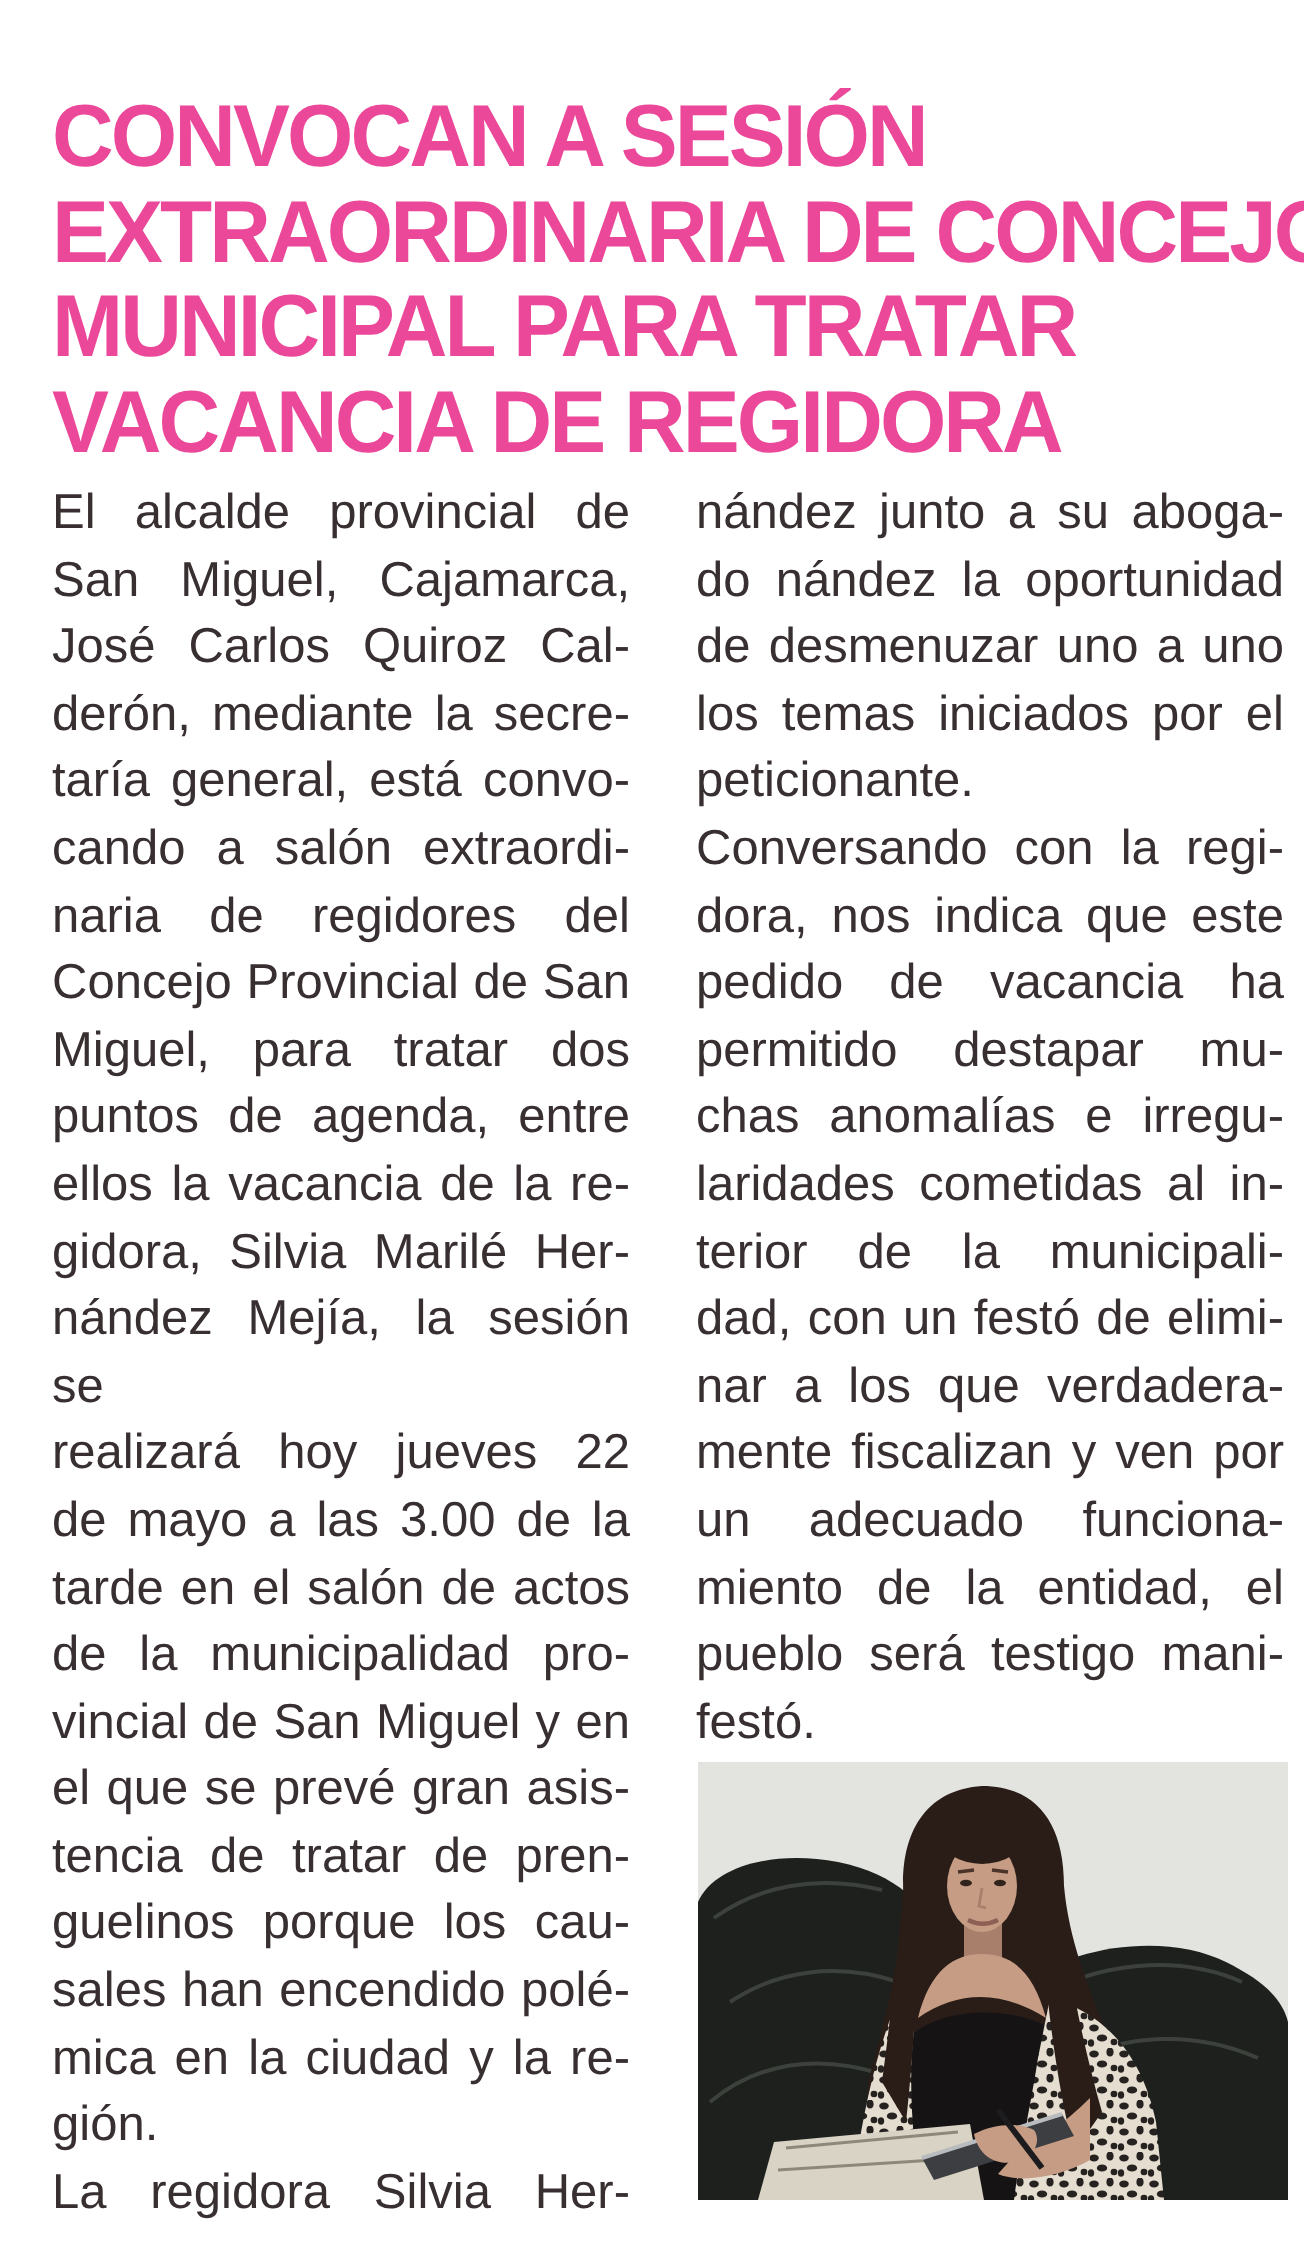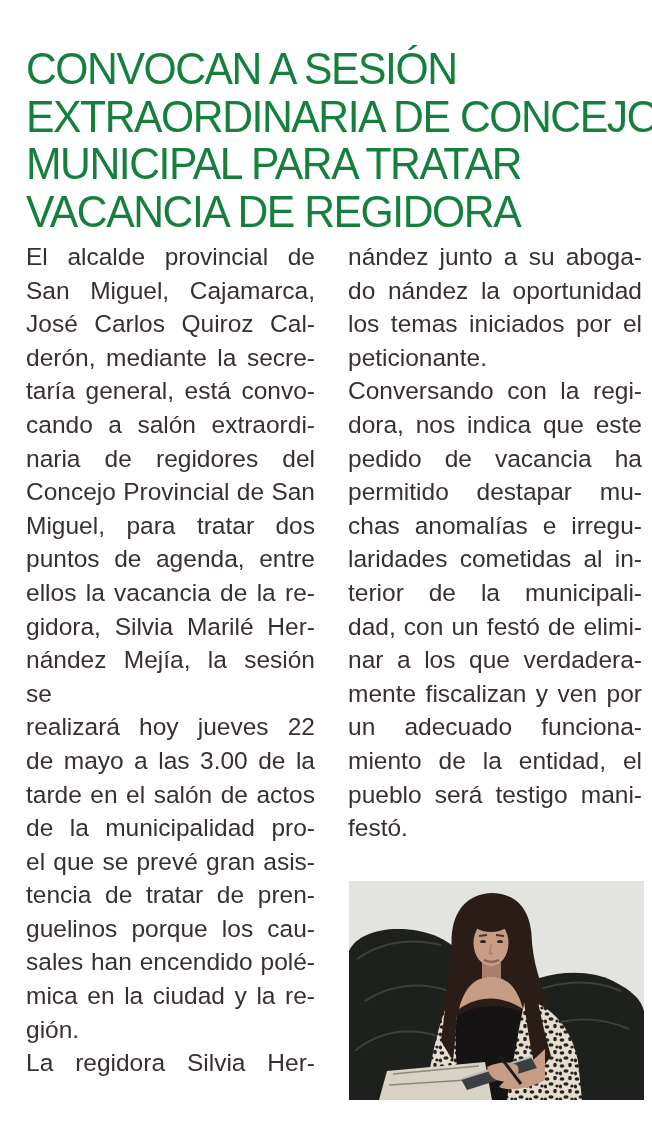--- a/index.html
+++ b/index.html
@@ -5,24 +5,24 @@
   html,body{margin:0;padding:0;background:#ffffff;}
   .page{
     position:relative;
     width:652px;height:1126px;
     background:#ffffff;
     font-family:"Liberation Sans", sans-serif;
     overflow:hidden;
   }
   .headline{
     position:absolute;left:26px;top:16px;width:615px;
-    font-weight:normal;
+    font-weight:bold;
     font-size:44px;line-height:47.5px;
     letter-spacing:-1.5px;
-    color:#15803d;
+    color:#ec4899;
   }
   .headline .hline{white-space:nowrap;transform:scaleX(0.97);transform-origin:left center;}
   .col{
     position:absolute;top:240px;
     font-size:24.5px;line-height:33.6px;
     color:#382f31;
   }
   .col-left{left:26px;width:289px;}
   .col-right{left:348px;width:294px;}
   .line{text-align:justify;text-align-last:justify;}
@@ -56,32 +56,34 @@
       <div class="line">Concejo Provincial de San</div>
       <div class="line">Miguel, para tratar dos</div>
       <div class="line">puntos de agenda, entre</div>
       <div class="line">ellos la vacancia de la re-</div>
       <div class="line">gidora, Silvia Marilé Her-</div>
       <div class="line">nández Mejía, la sesión se</div>
       <div class="line">realizará hoy jueves 22</div>
       <div class="line">de mayo a las 3.00 de la</div>
       <div class="line">tarde en el salón de actos</div>
       <div class="line">de la municipalidad pro-</div>
+      <div class="line">vincial de San Miguel y en</div>
       <div class="line">el que se prevé gran asis-</div>
       <div class="line">tencia de tratar de pren-</div>
       <div class="line">guelinos porque los cau-</div>
       <div class="line">sales han encendido polé-</div>
       <div class="line">mica en la ciudad y la re-</div>
       <div class="line end">gión.</div>
       <div class="line">La regidora Silvia Her-</div>
     </div>
 
   <div class="col col-right">
       <div class="line">nández junto a su aboga-</div>
       <div class="line">do nández la oportunidad</div>
+      <div class="line">de desmenuzar uno a uno</div>
       <div class="line">los temas iniciados por el</div>
       <div class="line end">peticionante.</div>
       <div class="line">Conversando con la regi-</div>
       <div class="line">dora, nos indica que este</div>
       <div class="line">pedido de vacancia ha</div>
       <div class="line">permitido destapar mu-</div>
       <div class="line">chas anomalías e irregu-</div>
       <div class="line">laridades cometidas al in-</div>
       <div class="line">terior de la municipali-</div>
       <div class="line">dad, con un festó de elimi-</div>

